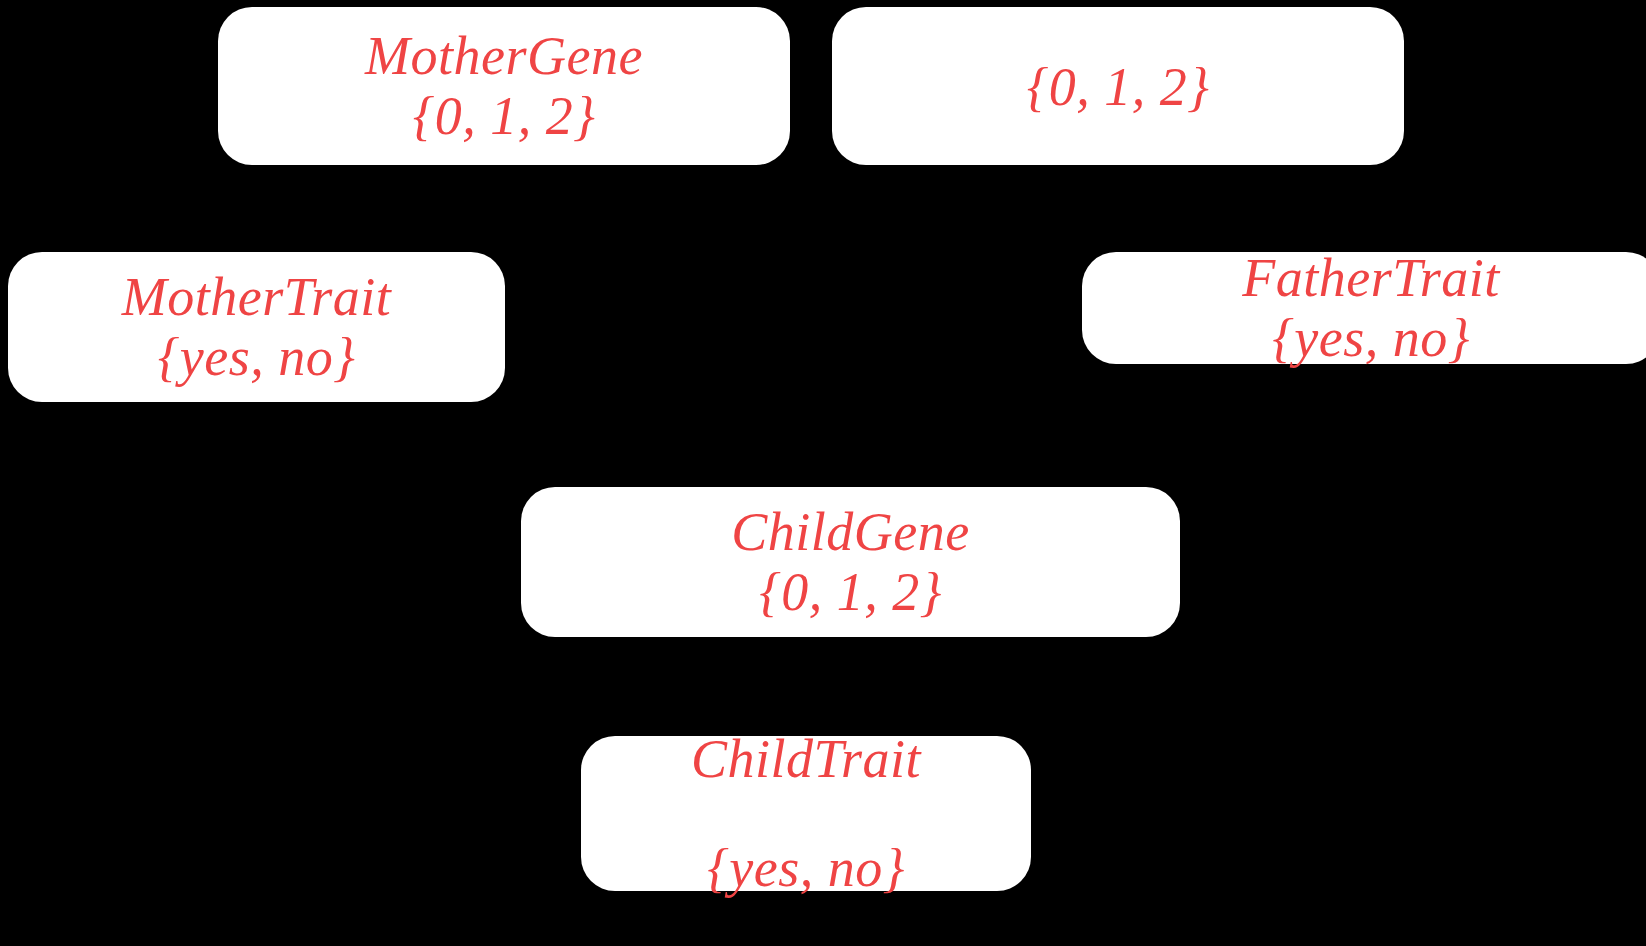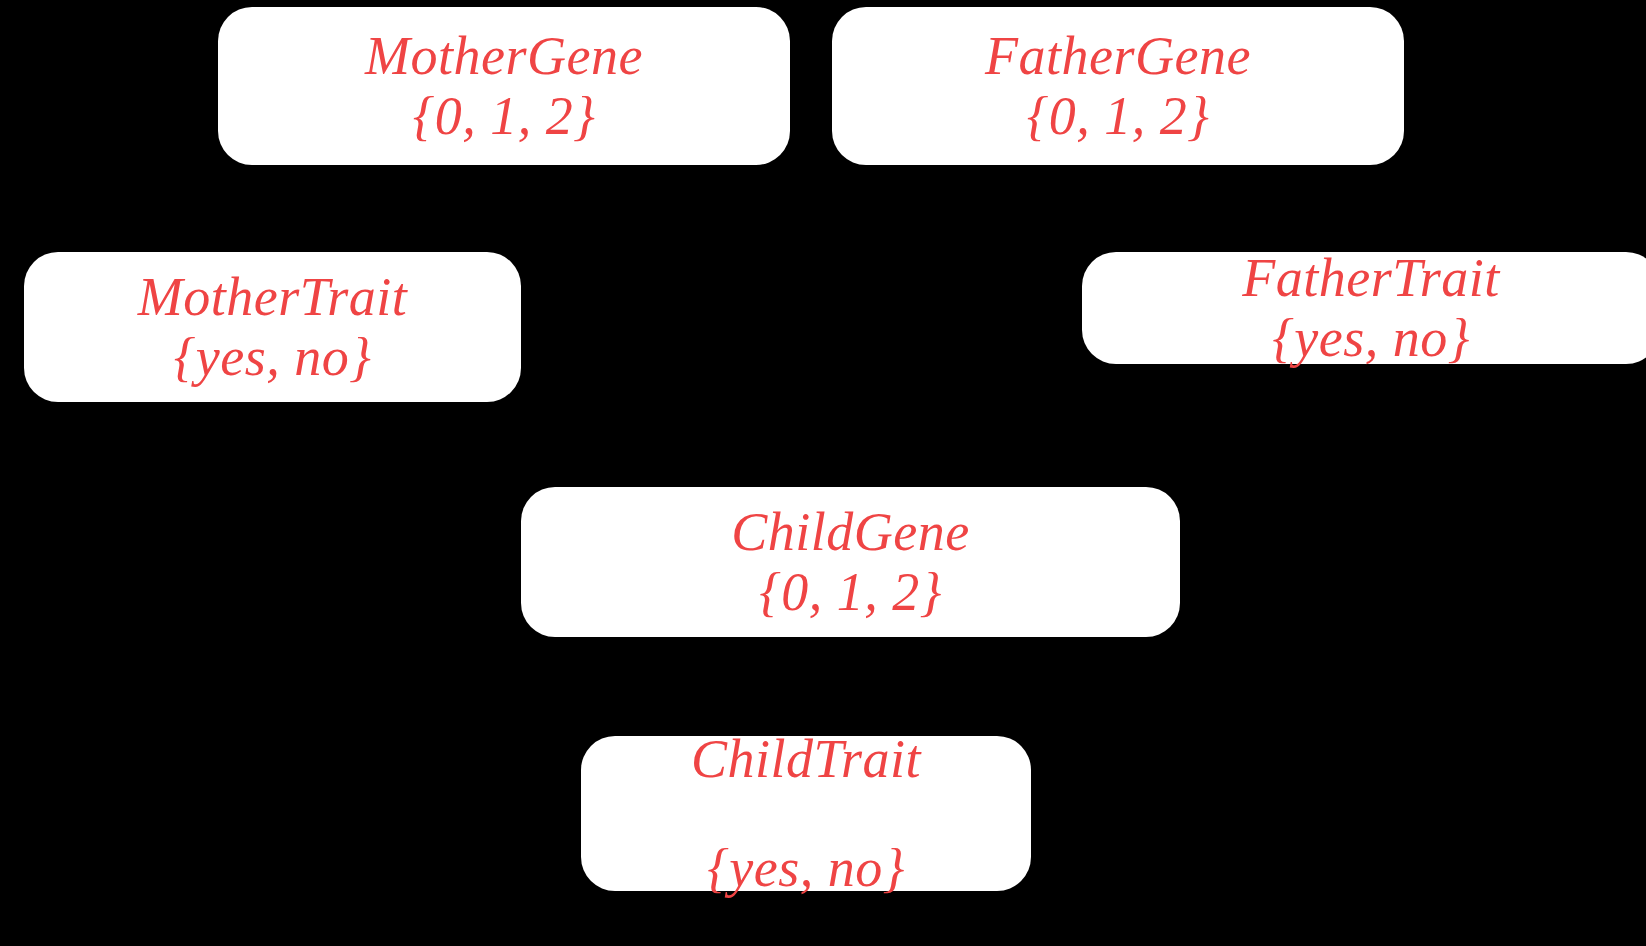--- a/index.html
+++ b/index.html
@@ -41,37 +41,36 @@
     font-style: italic;
     font-size: 54px;
     letter-spacing: 0.5px;
     white-space: nowrap;
     margin-top: 2px;
   }
 
   
   #node-mother-gene  { left: 218px; top: 7px;   width: 572px; height: 158px; }
   #node-father-gene  { left: 832px; top: 7px;   width: 572px; height: 158px; }
-  #node-mother-trait { left: 8px;   top: 252px; width: 497px; height: 150px; margin-left: 16px; }
+  #node-mother-trait { left: 8px;   top: 252px; width: 497px; height: 150px; }
   #node-father-trait { left: 1082px;top: 252px; width: 578px; height: 112px; }
   #node-child-gene   { left: 521px; top: 487px; width: 659px; height: 150px; }
   #node-child-trait  { left: 581px; top: 736px; width: 450px; height: 155px; gap: 48px; }
 </style>
 </head>
 <body>
 
 <div id="canvas">
 
   <div class="node" id="node-mother-gene">
     <span class="node-title">MotherGene</span>
     <span class="node-domain">{0, 1, 2}</span>
   </div>
 
   <div class="node" id="node-father-gene">
-    <span class="node-title">FatherGene</span>
     <span class="node-domain">{0, 1, 2}</span>
   </div>
 
   <div class="node" id="node-mother-trait">
     <span class="node-title">MotherTrait</span>
     <span class="node-domain">{yes, no}</span>
   </div>
 
   <div class="node" id="node-father-trait">
     <span class="node-title">FatherTrait</span>

